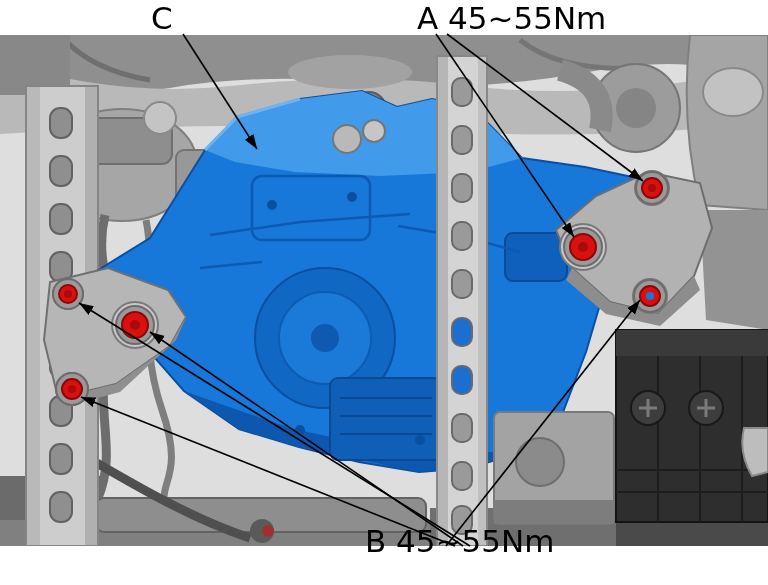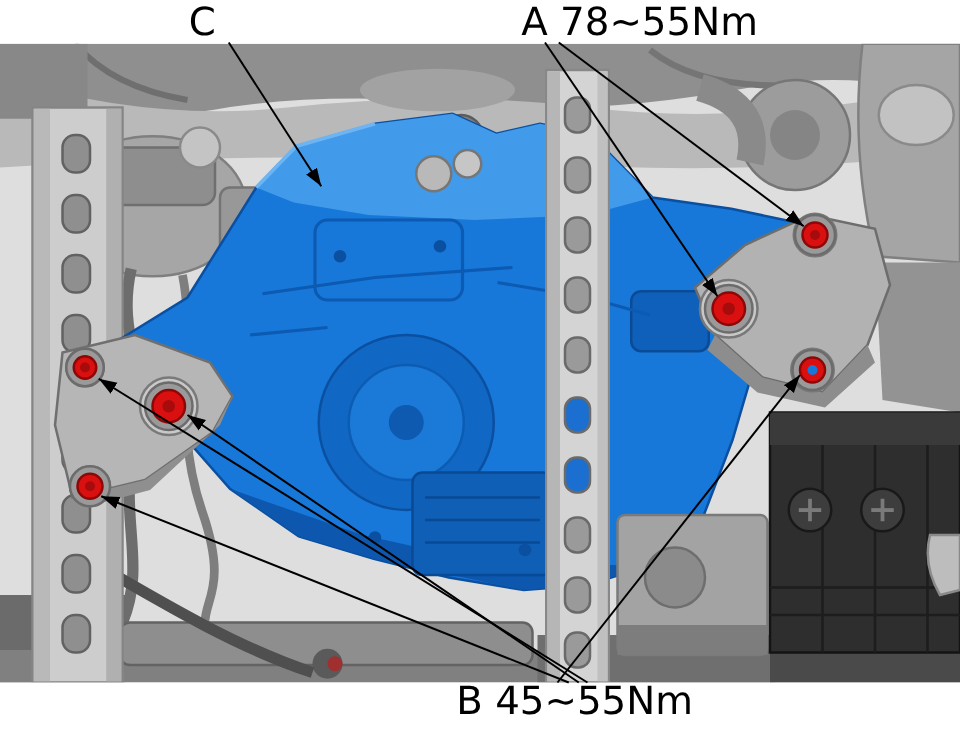--- a/index.html
+++ b/index.html
@@ -15,21 +15,21 @@
   .callout-label {
     position: absolute;
     color: #000;
     font-size: 31px;
     line-height: 34px;
     white-space: nowrap;
     font-family: "DejaVu Sans", "Liberation Sans", sans-serif;
   }
   .label-c { left: 151px; top: 1px; }
   .label-a { left: 417px; top: 1px; }
-  .label-b { left: 365px; top: 544px; text-align: right; }
+  .label-b { left: 365px; top: 524px; text-align: right; }
 </style>
 </head>
 <body>
 
 <div class="stage">
 
   <svg id="scene" width="768" height="585" viewBox="0 0 768 585">
     <defs>
       <marker id="arrowhead" markerWidth="10" markerHeight="8" refX="9" refY="4" orient="auto">
         <polygon points="0,0.8 9,4 0,7.2" fill="#000000"></polygon>
@@ -218,16 +218,16 @@
         <line x1="436" y1="34" x2="574" y2="237" stroke="#000000" stroke-width="1.6" marker-end="url(#arrowhead)"></line>
         <line x1="447" y1="34" x2="643" y2="181" stroke="#000000" stroke-width="1.6" marker-end="url(#arrowhead)"></line>
         <line x1="446" y1="546" x2="640" y2="300" stroke="#000000" stroke-width="1.6" marker-end="url(#arrowhead)"></line>
         <line x1="455" y1="546" x2="81" y2="397" stroke="#000000" stroke-width="1.6" marker-end="url(#arrowhead)"></line>
         <line x1="463" y1="546" x2="150" y2="332" stroke="#000000" stroke-width="1.6" marker-end="url(#arrowhead)"></line>
         <line x1="470" y1="546" x2="79" y2="303" stroke="#000000" stroke-width="1.6" marker-end="url(#arrowhead)"></line>
       </g>
   </svg>
 
   <div class="callout-label label-c">C</div>
-  <div class="callout-label label-a">A 78~55Nm</div>
+  <div class="callout-label label-a">A 45~55Nm</div>
   <div class="callout-label label-b">B 45~55Nm</div>
 
 </div>
 
 </body></html>

